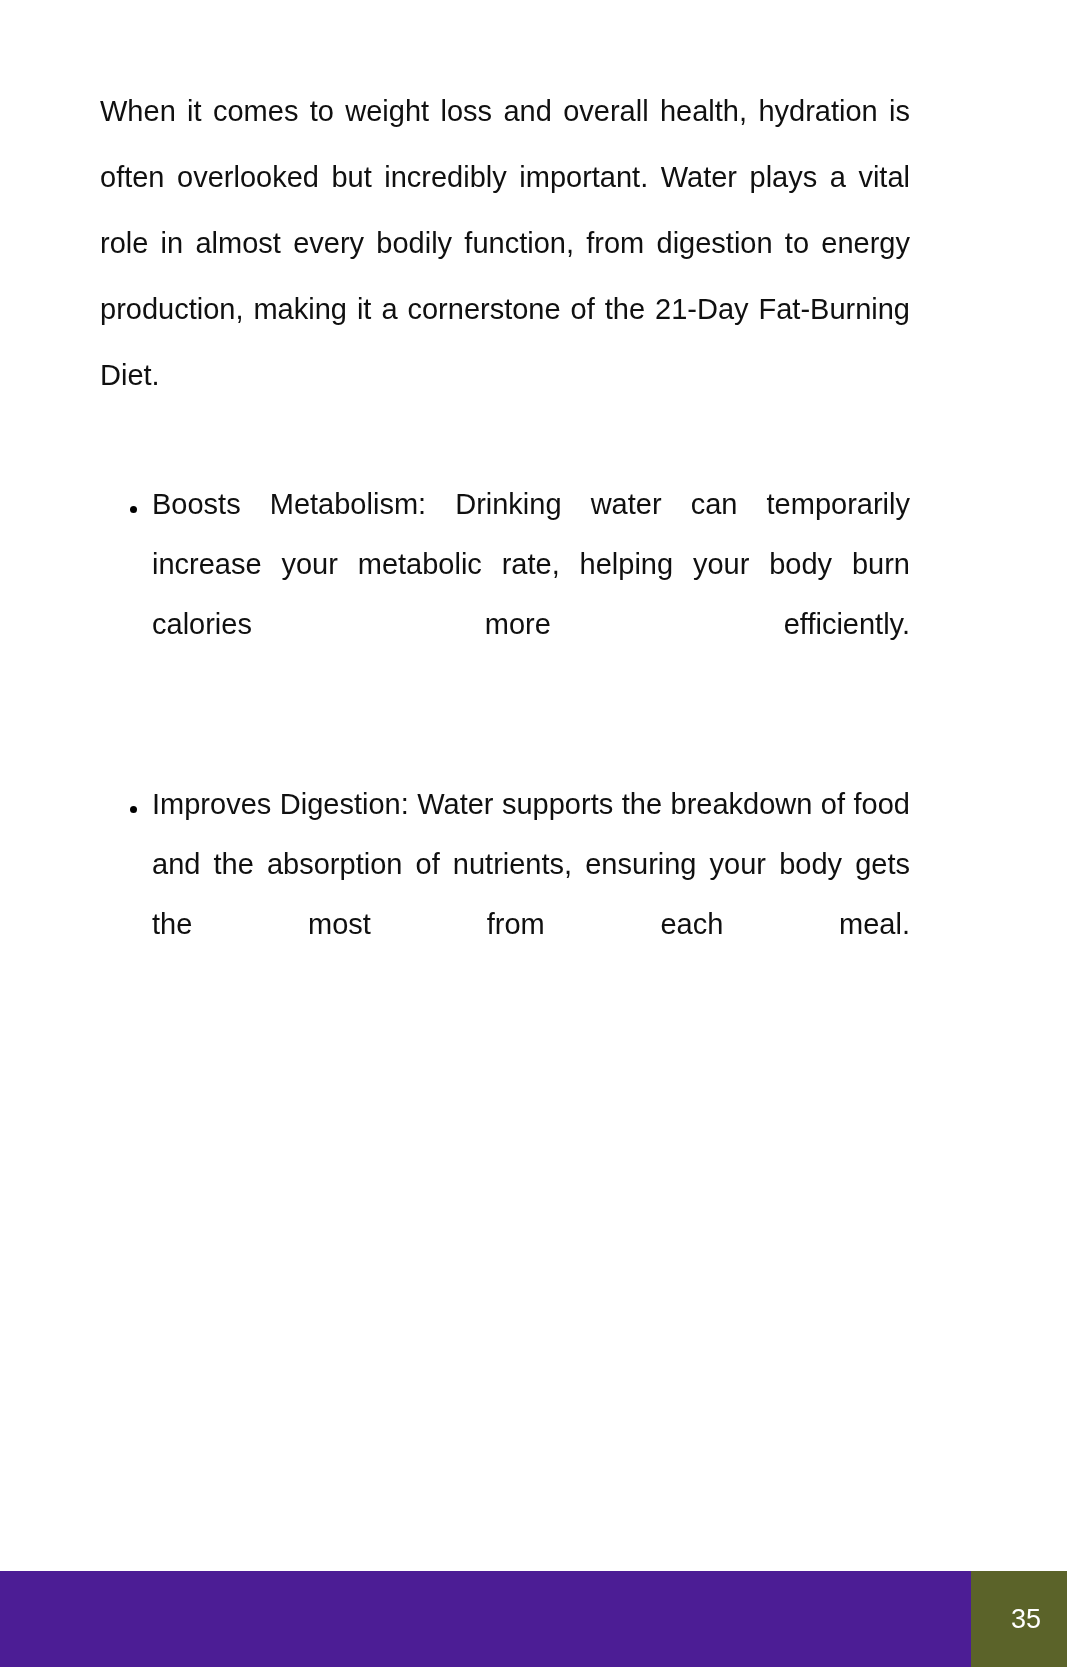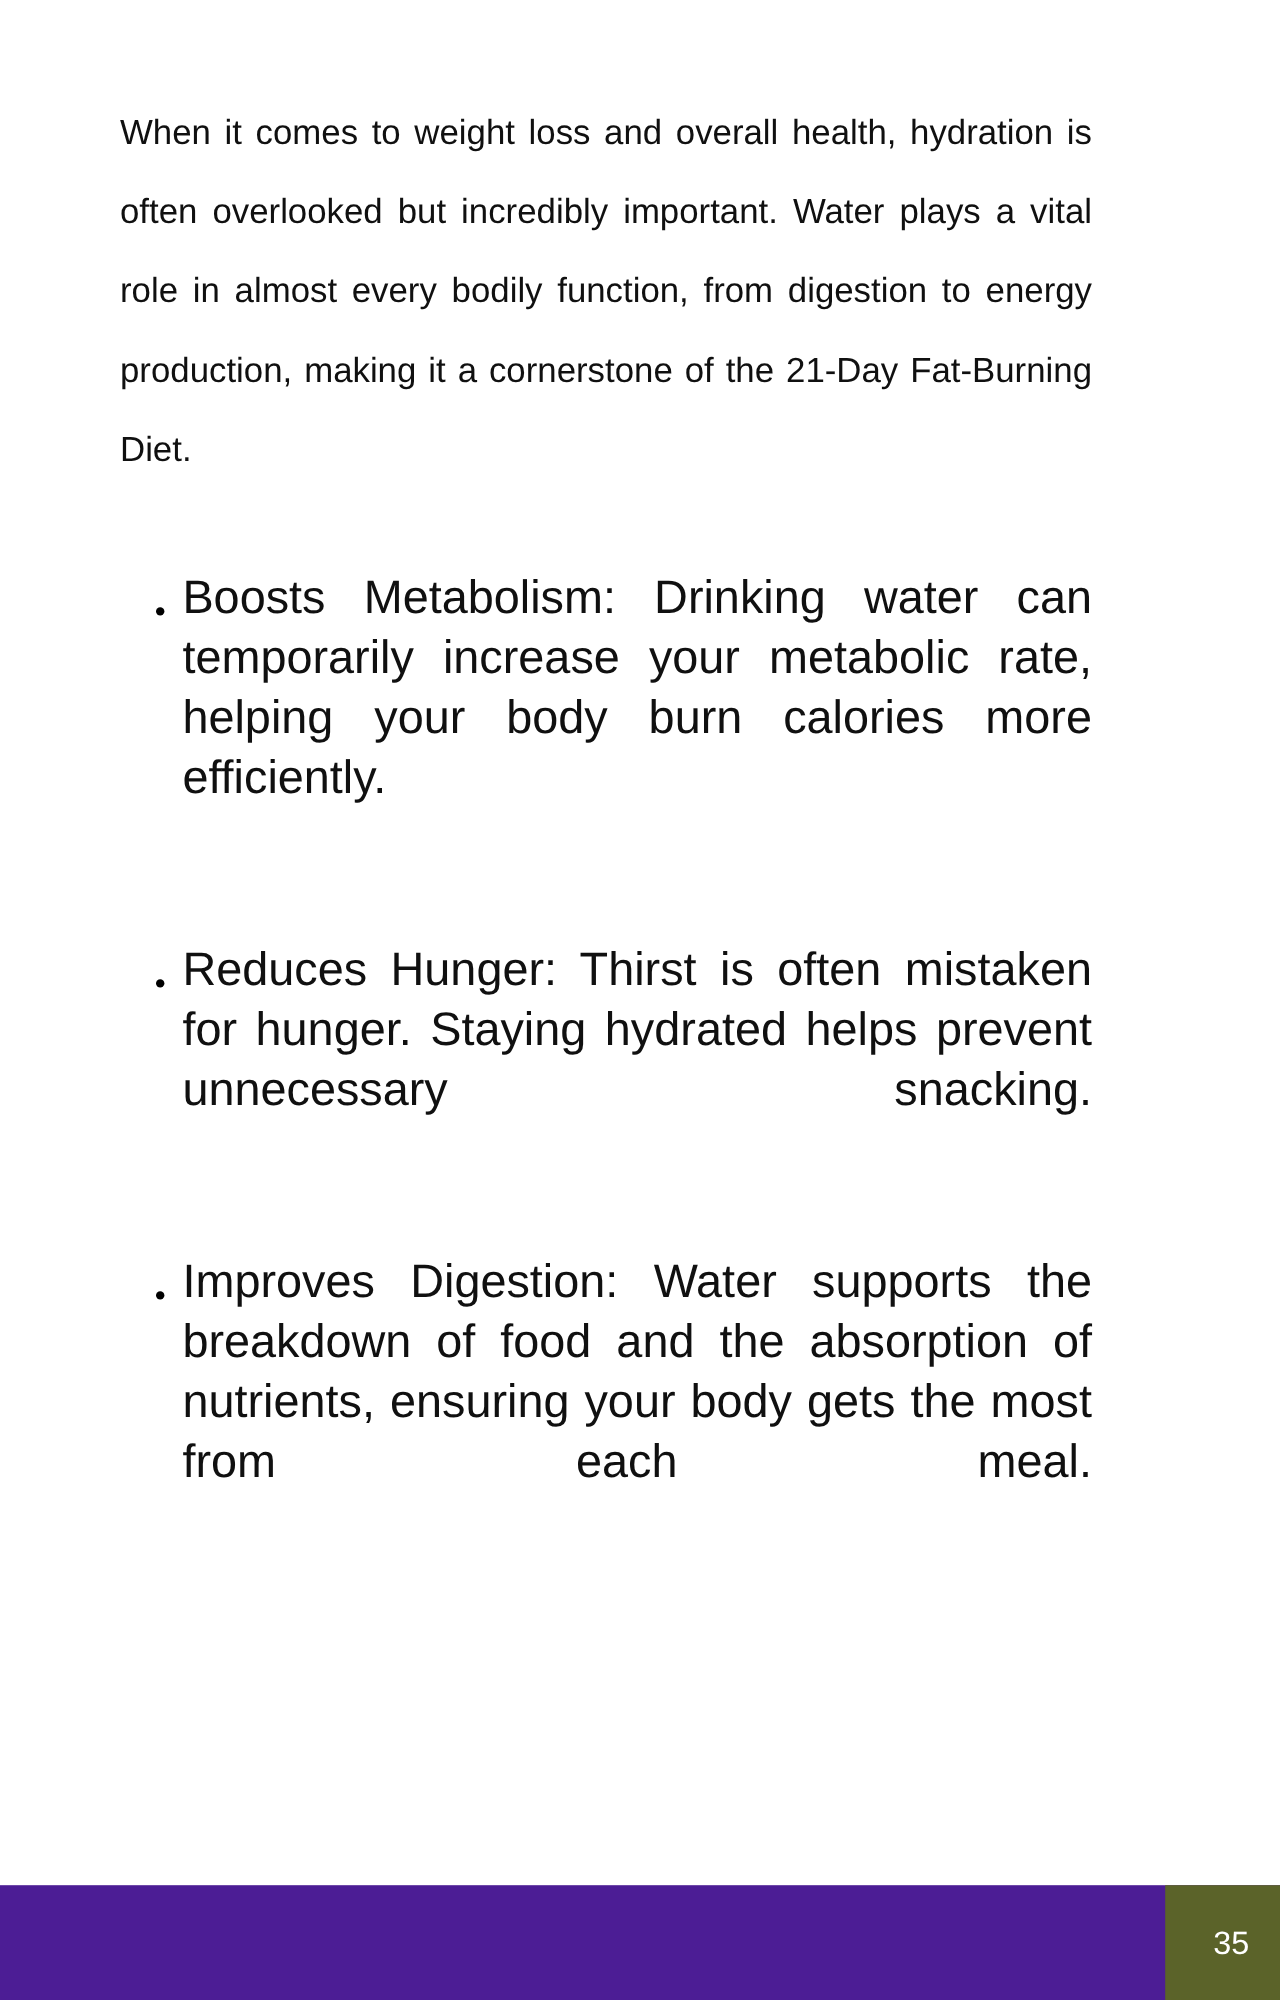--- a/index.html
+++ b/index.html
@@ -55,22 +55,22 @@
   ul.bullets {
     list-style: none;
     margin: 0;
     padding: 0;
     width: 810px;
   }
   ul.bullets li {
     position: relative;
     padding-left: 52px;
     margin-bottom: 60px;
-    font-size: 39px;
-    line-height: 50px;
+    font-size: 29px;
+    line-height: 60px;
     text-align: justify;
     color: #101010;
   }
   ul.bullets li:last-child {
     margin-bottom: 0;
   }
   ul.bullets li .bullet-dot {
     position: absolute;
     left: 30px;
     top: 32px;
@@ -122,24 +122,20 @@
     <p class="para">When it comes to weight loss and overall health, hydration is often overlooked but incredibly important. Water plays a vital role in almost every bodily function, from digestion to energy production, making it a cornerstone of the 21-Day Fat-Burning Diet.</p>
 
 
     <ul class="bullets">
       <li>
         <span class="bullet-dot"></span>
         <span class="li-text">Boosts Metabolism: Drinking water can temporarily increase your metabolic rate, helping your body burn calories more efficiently.</span>
       </li>
       <li>
         <span class="bullet-dot"></span>
-        <span class="li-text">Reduces Hunger: Thirst is often mistaken for hunger. Staying hydrated helps prevent unnecessary snacking.</span>
-      </li>
-      <li>
-        <span class="bullet-dot"></span>
         <span class="li-text">Improves Digestion: Water supports the breakdown of food and the absorption of nutrients, ensuring your body gets the most from each meal.</span>
       </li>
     </ul>
 
   </div>
 
   <div class="footer-bar">
     <div class="accent"></div>
     <div class="page-number">35</div>
   </div>

